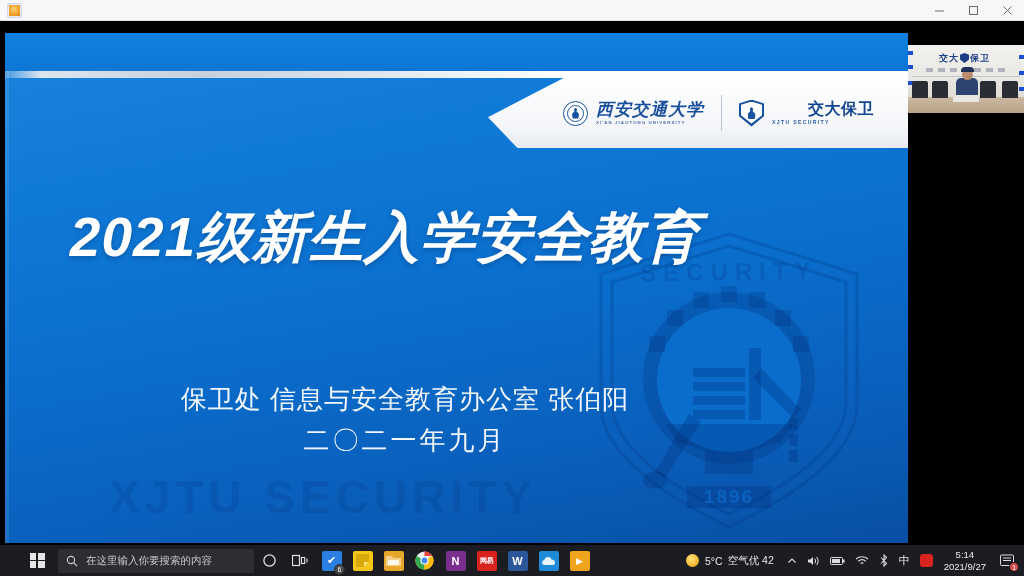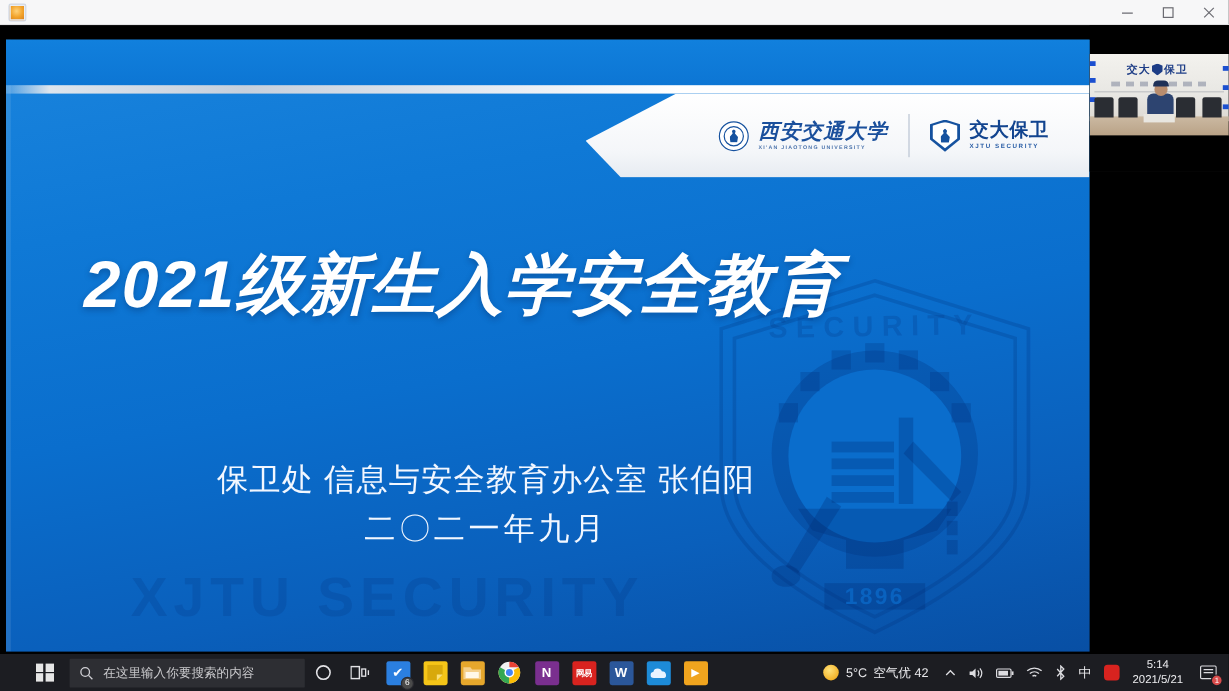--- a/index.html
+++ b/index.html
@@ -118,21 +118,21 @@
     font-family: "Liberation Serif", "DejaVu Serif", serif;
     font-size: 17px; font-weight: 700; font-style: italic;
     color: #1a4f9c; letter-spacing: 1px; white-space: nowrap;
   }
   .logo-en-uni {
     font-size: 4.4px; color: #4a72ab; letter-spacing: 1.05px;
     margin-top: 3px; white-space: nowrap; font-weight: 700;
   }
   .logo-cn-sec {
     font-size: 16px; font-weight: 700; color: #12448f;
-    letter-spacing: 0.5px; white-space: nowrap;
+    letter-spacing: 0.5px; white-space: nowrap; margin-left: 36px;
   }
   .logo-en-sec {
     font-size: 5.2px; font-weight: 700; color: #2a5ea6;
     letter-spacing: 1.3px; margin-top: 3px; white-space: nowrap;
   }
 
   
   #watermark-shield {
     position: absolute; left: 588px; top: 195px; width: 272px; height: 305px;
     opacity: 0.98;
@@ -574,21 +574,21 @@
         <polyline points="2,3.5 7.5,9.5 5,12 5,1 7.5,3.5 2,9.5" fill="none" stroke="#dcdce0" stroke-width="1.1"></polyline>
       </svg>
     </div>
     <div class="tray-glyph" style="font-size:11px;color:#e9e9ec;">中</div>
     <div class="tray-glyph">
       <span style="width:13px;height:13px;border-radius:3px;background:#d8231f;display:inline-block;"></span>
     </div>
 
     <div id="clock">
       <div>5:14</div>
-      <div>2021/5/21</div>
+      <div>2021/9/27</div>
     </div>
 
     <div id="notif">
       <svg width="14" height="13" viewBox="0 0 14 13">
         <rect x="0.5" y="1" width="13" height="10.5" rx="1" fill="none" stroke="#dcdce0" stroke-width="1"></rect>
         <line x1="3" y1="4" x2="11" y2="4" stroke="#dcdce0" stroke-width="1"></line>
         <line x1="3" y1="6.5" x2="11" y2="6.5" stroke="#dcdce0" stroke-width="1"></line>
       </svg>
       <div class="badge">1</div>
     </div>

